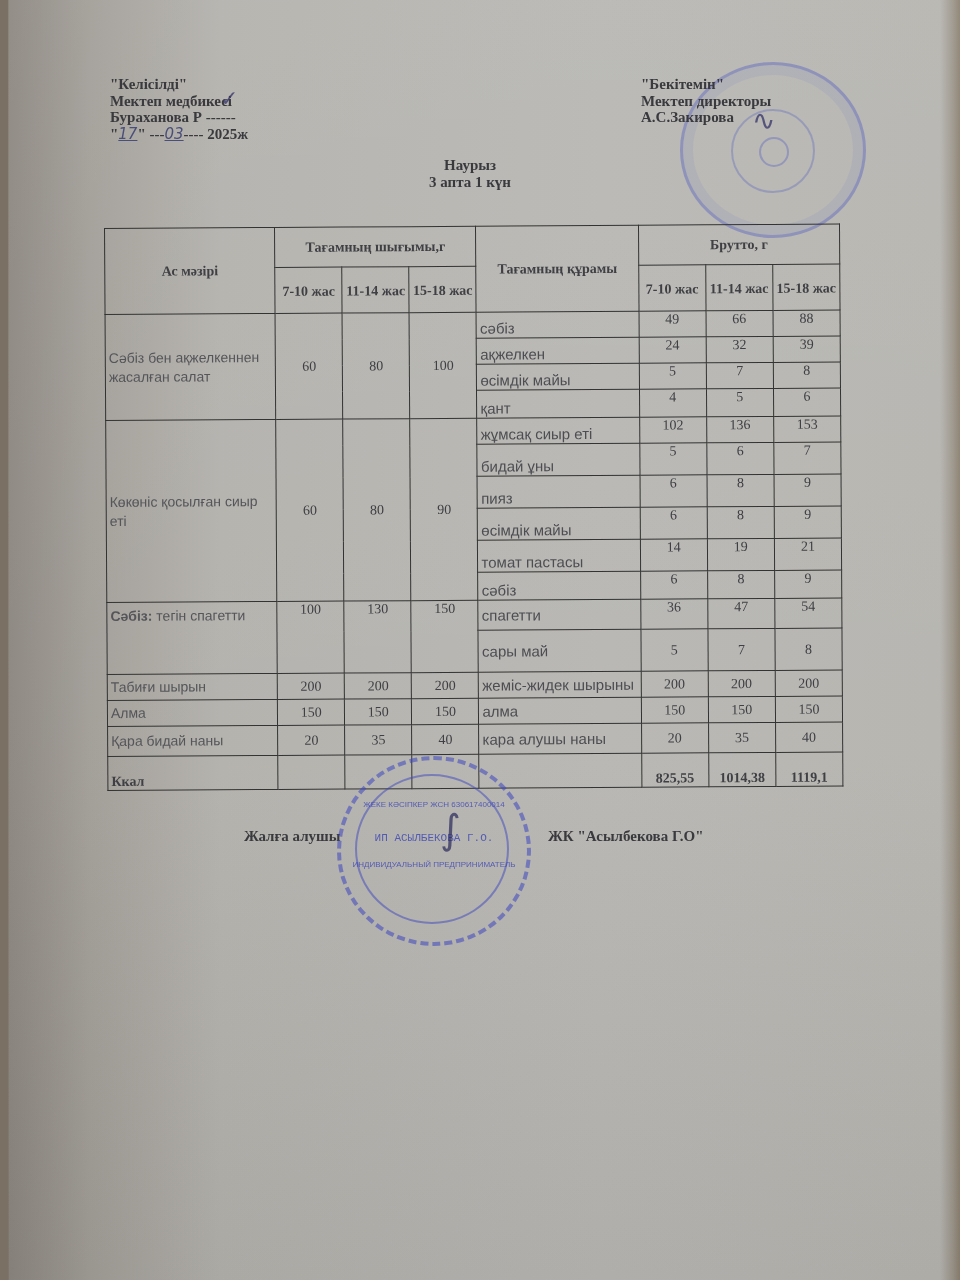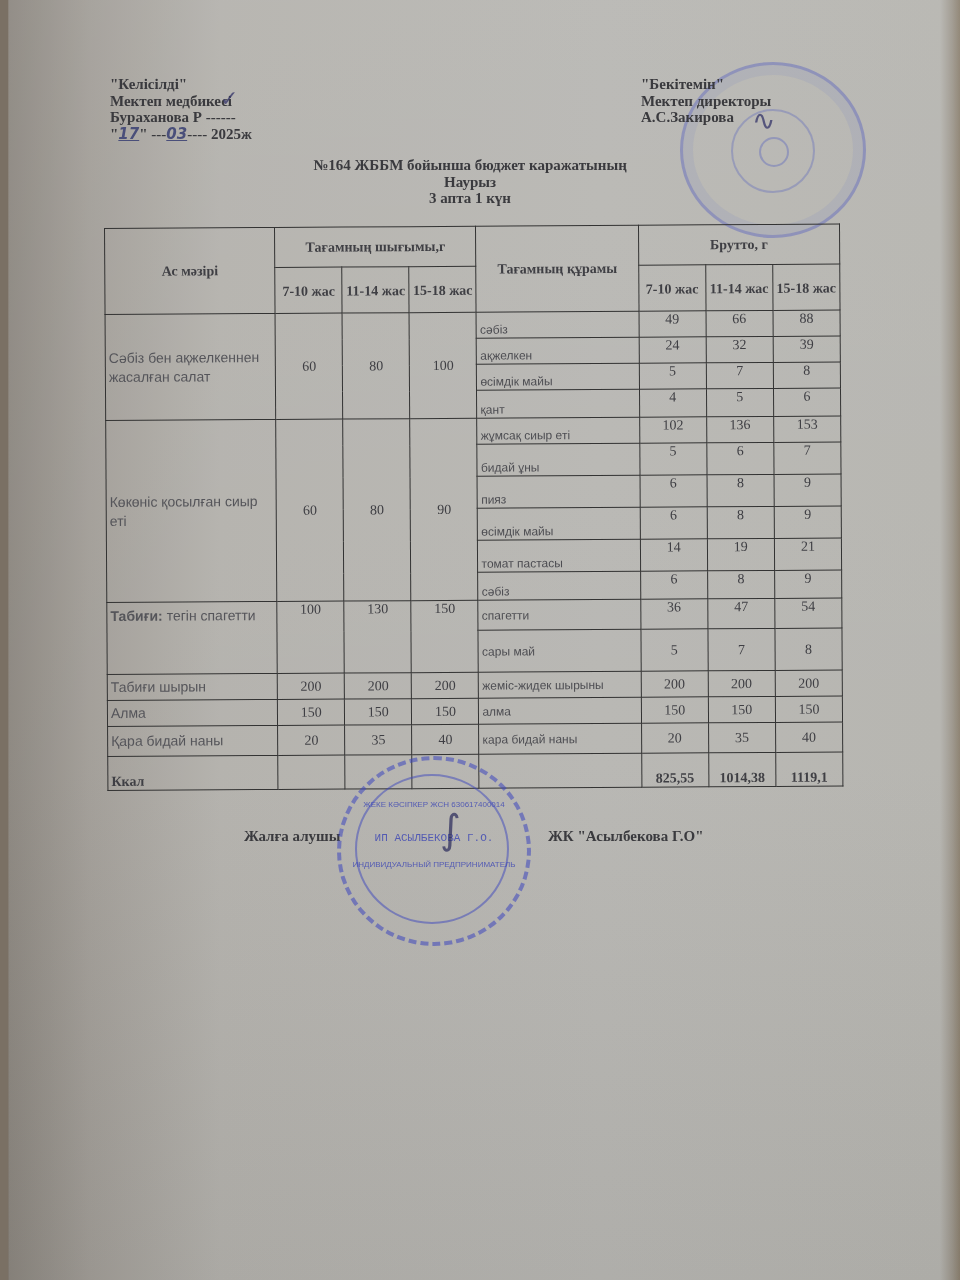--- a/index.html
+++ b/index.html
@@ -10,21 +10,21 @@
     color: #2f2f33;
   }
   .paper-shade {
     position: absolute; left: 8px; top: 0; width: 952px; height: 1280px;
     background: linear-gradient(180deg, rgba(255,255,255,0.08) 0%, rgba(255,255,255,0.04) 60%, rgba(0,0,0,0.04) 100%);
     pointer-events: none;
   }
   .abs { position: absolute; }
   .left-block { left: 110px; top: 76px; font-weight: bold; font-size: 15px; line-height: 16.5px; color: #3a3a3e; }
   .right-block { left: 641px; top: 76px; font-weight: bold; font-size: 15px; line-height: 16.5px; color: #3a3a3e; }
-  .hand { font-family: "DejaVu Sans", sans-serif; font-weight: bold; color: #4a4f7a; font-style: italic; text-decoration: underline; }
+  .hand { font-family: "DejaVu Sans", sans-serif; font-weight: normal; color: #4a4f7a; font-style: italic; text-decoration: underline; }
   .dashes { font-weight: bold; }
   .title {
     left: 250px; top: 157px; width: 440px; text-align: center;
     font-weight: bold; font-size: 15px; line-height: 16.5px; color: #3a3a3e;
   }
   table.menu {
     position: absolute; left: 104px; top: 228px; width: 736px;
     border-collapse: collapse; font-size: 14px; color: #3f3f44;
     transform: rotate(-0.35deg); transform-origin: left top;
   }
@@ -34,21 +34,21 @@
   table.menu th { font-weight: bold; color: #3f3f44; font-size: 14px; }
   .c-menu { width: 163px; }
   .c-age { width: 60px; text-align: center; }
   .c-ing { width: 155px; }
   .c-br { width: 60px; text-align: center; }
   .agehead { font-size: 14px; line-height: 18px; padding-top: 2px !important; }
   .num { text-align: center; }
   .numtop { text-align: center; vertical-align: top !important; }
   .ing { vertical-align: bottom !important; padding-bottom: 1px !important; }
   .dishname { font-family: "Liberation Sans", sans-serif; font-size: 14px; line-height: 19px; color: #55555a; }
-  .ing-text { font-family: "Liberation Sans", sans-serif; font-size: 12px; color: #4d4d52; }
+  .ing-text { font-family: "Liberation Sans", sans-serif; font-size: 15px; color: #4d4d52; }
   .kcal { font-weight: bold; text-align: center; margin-top: 48px; }
   .bold { font-weight: bold; }
   .stamp-top {
     position: absolute; left: 680px; top: 62px; width: 180px; height: 170px;
     border-radius: 50%; border: 3px solid rgba(90,100,190,0.45);
     box-shadow: inset 0 0 0 10px rgba(110,120,200,0.12);
   }
   .stamp-top .inner { position: absolute; left: 48px; top: 44px; width: 80px; height: 80px; border-radius: 50%; border: 2px solid rgba(90,100,190,0.35); }
   .stamp-top .core { position: absolute; left: 76px; top: 72px; width: 26px; height: 26px; border-radius: 50%; border: 2px solid rgba(90,100,190,0.4); }
   .stamp-bottom {
@@ -96,21 +96,20 @@
 <div class="signature" style="left:220px; top:86px; font-size:22px;">✓</div>
 
 <div class="abs right-block">
   <div>"Бекітемін"</div>
   <div>Мектеп директоры</div>
   <div>А.С.Закирова</div>
 </div>
 <div class="signature" style="left:752px; top:104px; font-size:28px;">∿</div>
 
 <div class="abs title">
-  <div>№164 ЖББМ бойынша бюджет каражатының</div>
   <div>Наурыз</div>
   <div>3 апта 1 күн</div>
 </div>
 
 <table class="menu">
   <tbody>
       <tr style="height:40px;">
     <th class="c-menu" rowspan="2">Ас мәзірі</th>
     <th colspan="3">Тағамның шығымы,г</th>
     <th class="c-ing" rowspan="2">Тағамның құрамы</th>
@@ -190,21 +189,21 @@
   </tr>
   <tr style="height:28px;">
     <td class="ing ing-text">сәбіз</td>
     <td class="numtop">6</td>
     <td class="numtop">8</td>
     <td class="numtop">9</td>
   </tr>
 
   <tr style="height:30px;">
     <td rowspan="2" class="dishname" style="vertical-align:top; padding-top:4px;">
-      <span class="bold">Табиғи:</span>
+      <span class="bold">Сәбіз:</span>
       <span>тегін спагетти</span>
     </td>
     <td rowspan="2" class="numtop">100</td>
     <td rowspan="2" class="numtop">130</td>
     <td rowspan="2" class="numtop">150</td>
     <td class="ing-text">спагетти</td>
     <td class="numtop">36</td>
     <td class="numtop">47</td>
     <td class="numtop">54</td>
   </tr>
@@ -235,21 +234,21 @@
     <td class="num">150</td>
     <td class="num">150</td>
     <td class="num">150</td>
   </tr>
 
   <tr style="height:30px;">
     <td class="dishname">Қара бидай наны</td>
     <td class="num">20</td>
     <td class="num">35</td>
     <td class="num">40</td>
-    <td class="ing-text">кара бидай наны</td>
+    <td class="ing-text">кара алушы наны</td>
     <td class="num">20</td>
     <td class="num">35</td>
     <td class="num">40</td>
   </tr>
 
   <tr style="height:34px;">
     <td class="bold" style="vertical-align:bottom;">Ккал</td>
     <td></td>
     <td></td>
     <td></td>

